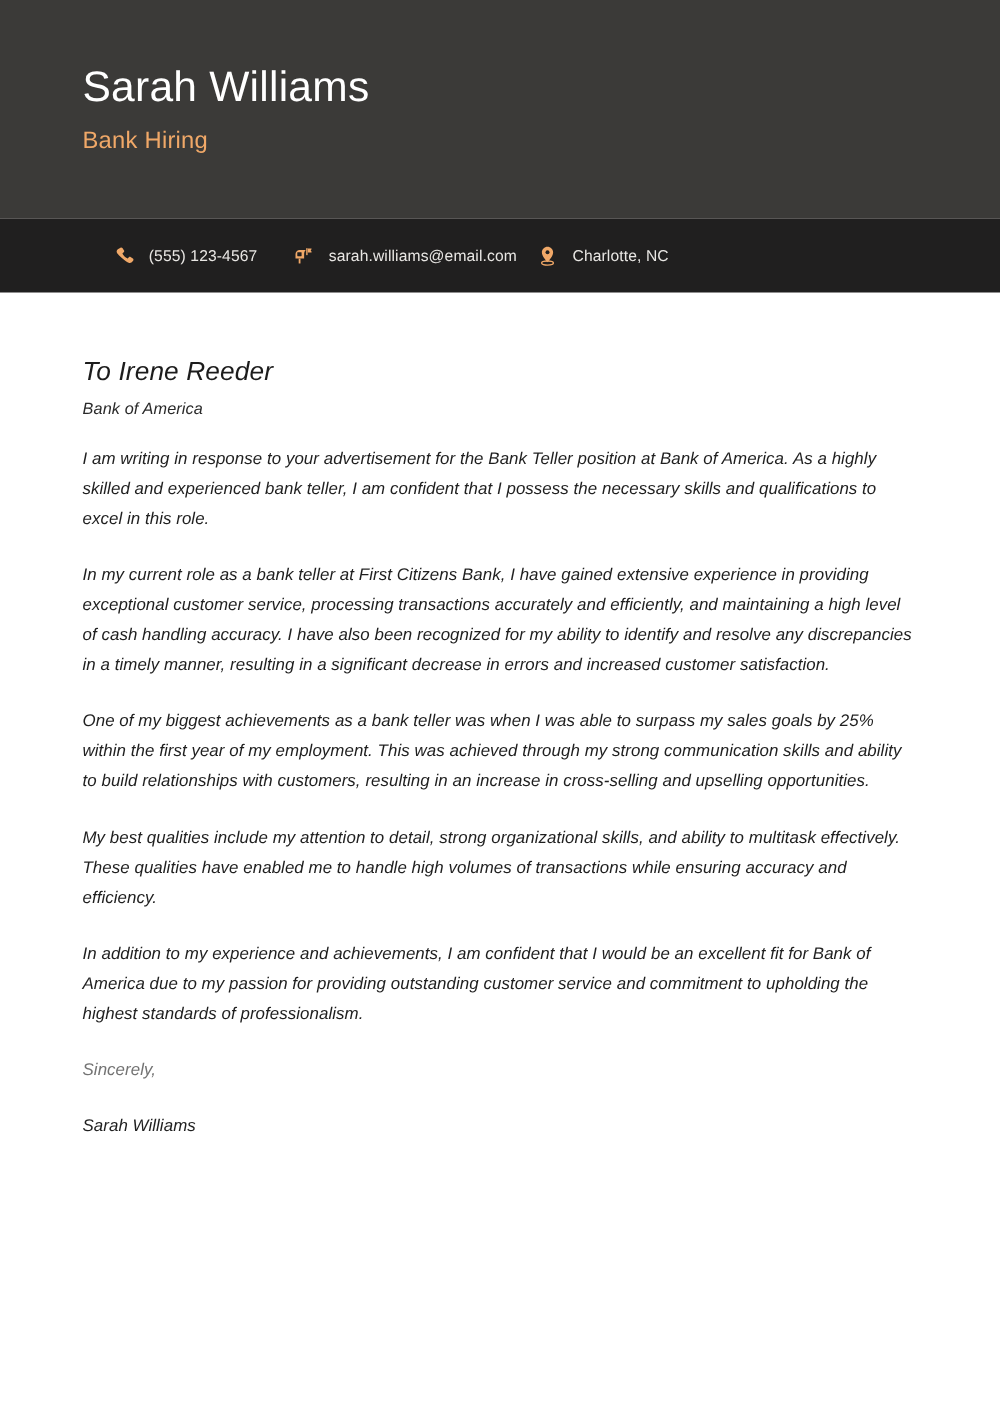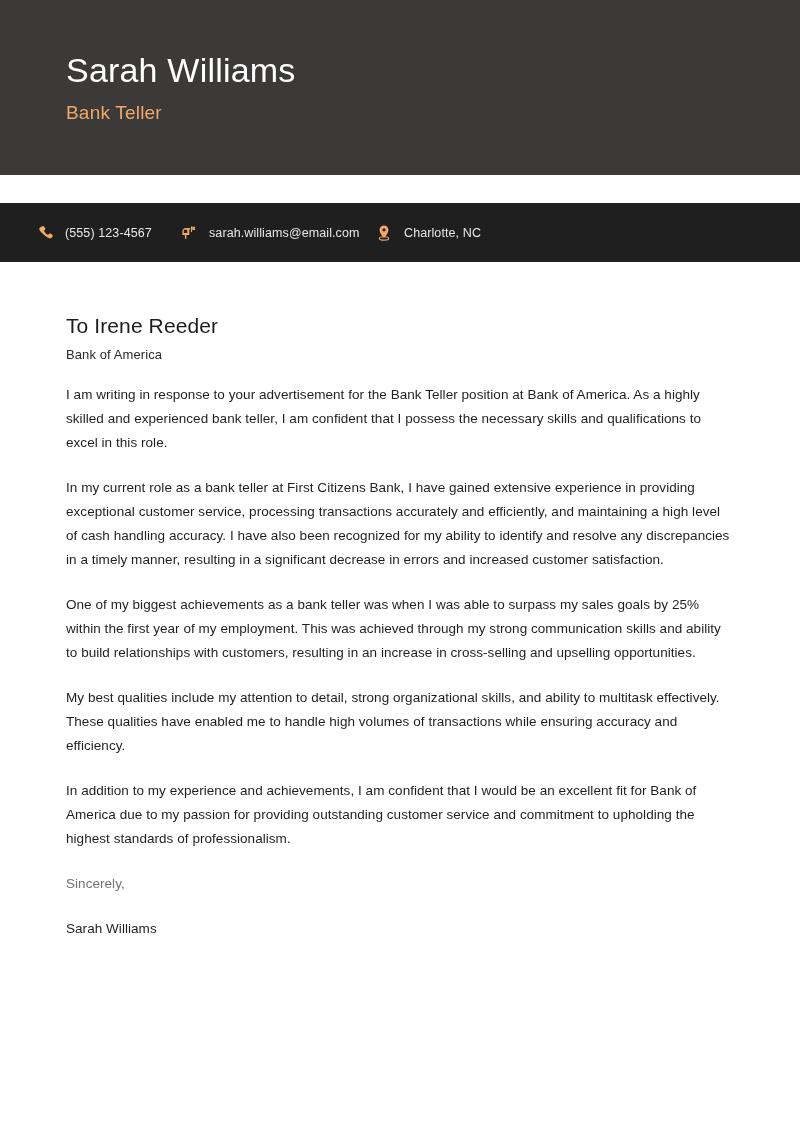--- a/index.html
+++ b/index.html
@@ -49,22 +49,21 @@
     letter-spacing: 0.2px;
     line-height: 1.2;
   }
 
   
   .contact-band {
     height: 59px;
     background: #201f1f;
     display: flex;
     align-items: center;
-    padding-left: 36px;
-    margin-top: 28px;
+    padding-left: 90px;
   }
 
   .contact-item {
     display: flex;
     align-items: center;
   }
 
   .contact-item + .contact-item { margin-left: 0; }
 
   .contact-item.phone   { width: 144px; }
@@ -85,20 +84,21 @@
     font-size: 12.5px;
     color: #e9e7e4;
     white-space: nowrap;
     letter-spacing: 0.1px;
   }
 
   
   .letter {
     padding: 50px 66px 0 66px;
     width: 800px;
+    font-style: italic;
   }
 
   .recipient-name {
     font-size: 21px;
     font-weight: 400;
     color: #1c1c1c;
     line-height: 1.3;
     letter-spacing: 0.1px;
   }
 
@@ -142,21 +142,21 @@
     letter-spacing: 0.05px;
   }
 </style>
 </head>
 <body>
 
 <div class="page">
 
   <div class="header-band">
     <div class="full-name">Sarah Williams</div>
-    <div class="job-title">Bank Teller</div>
+    <div class="job-title">Bank Hiring</div>
   </div>
 
   <div class="contact-band">
 
     <div class="contact-item phone">
       <span class="contact-icon">
         <svg width="17" height="17" viewBox="0 0 24 24" aria-hidden="true">
           <path fill="#f0a868" d="M7.6 3.1c.7-.5 1.7-.3 2.2.4l1.8 2.6c.4.6.3 1.5-.3 2l-1.1.9c-.3.2-.4.6-.2.9.5 1 1.3 2.1 2.2 3s2 1.7 3 2.2c.3.2.7.1.9-.2l.9-1.1c.5-.6 1.3-.7 2-.3l2.6 1.8c.7.5.9 1.5.4 2.2l-1.1 1.5c-.8 1.1-2.2 1.6-3.5 1.2-2.4-.7-5-2.4-7.2-4.6S4.1 10.6 3.4 8.2C3 6.9 3.5 5.5 4.6 4.7l3-1.6z"></path>
         </svg>
       </span>

